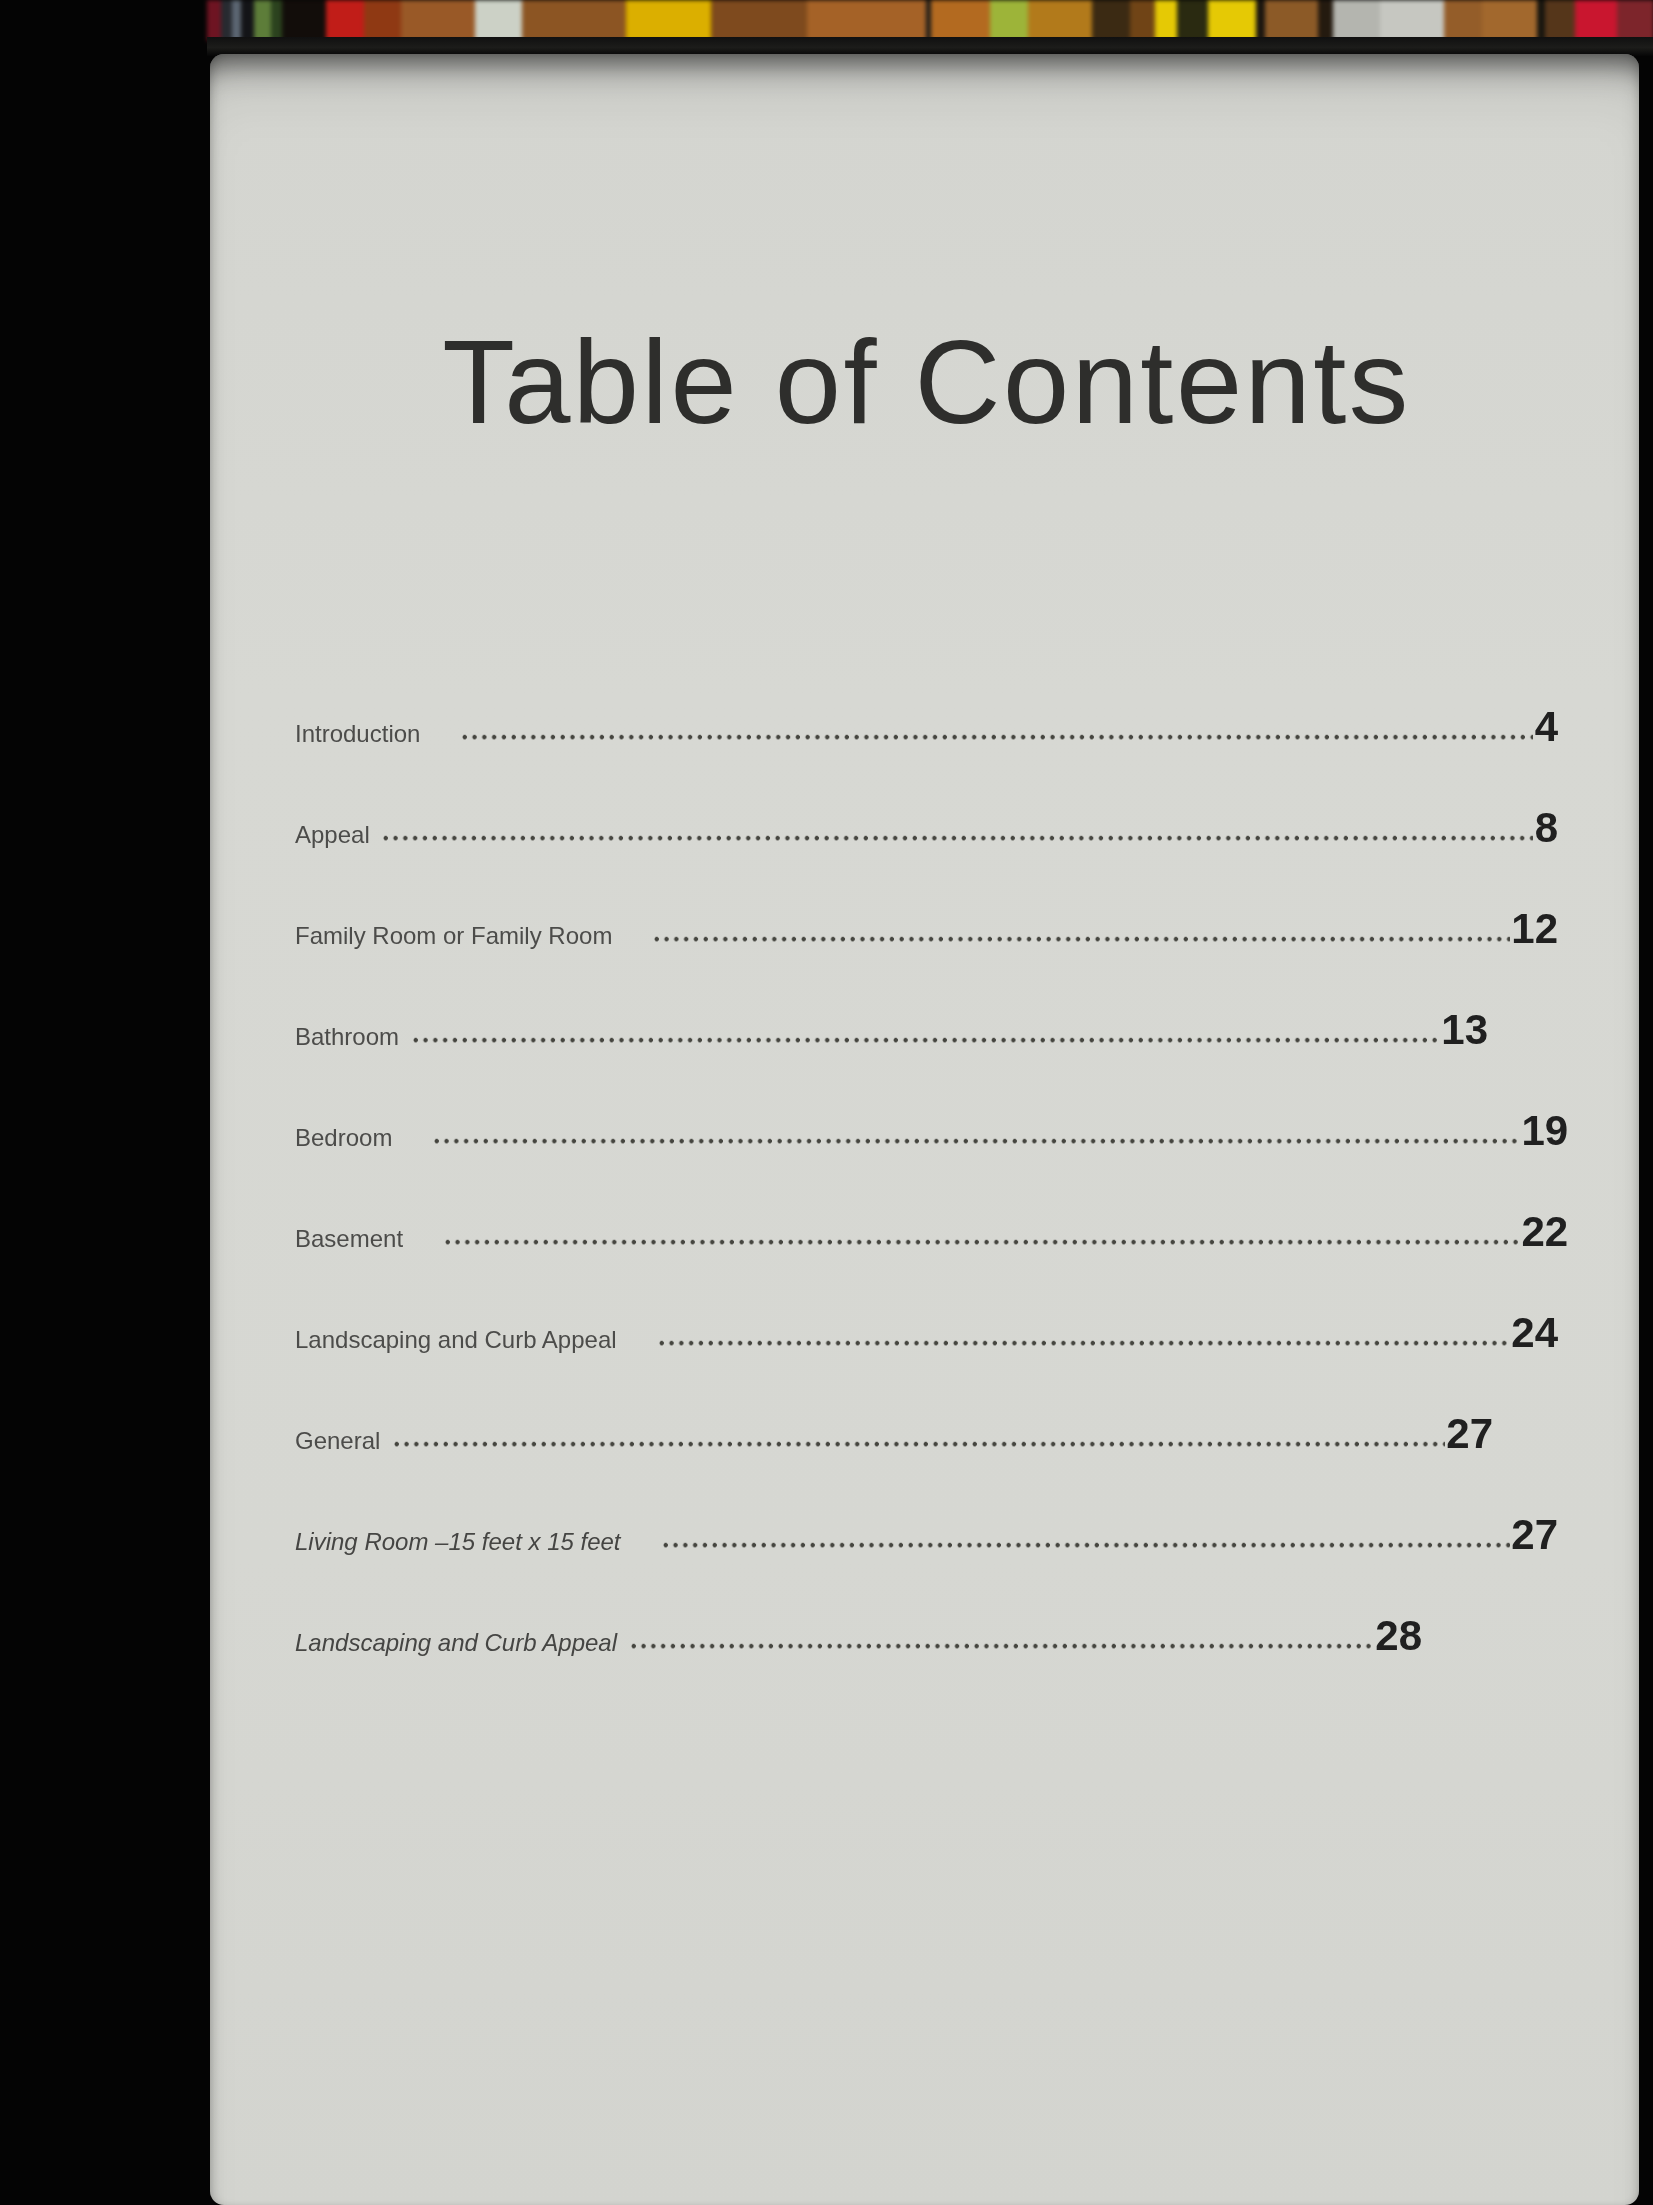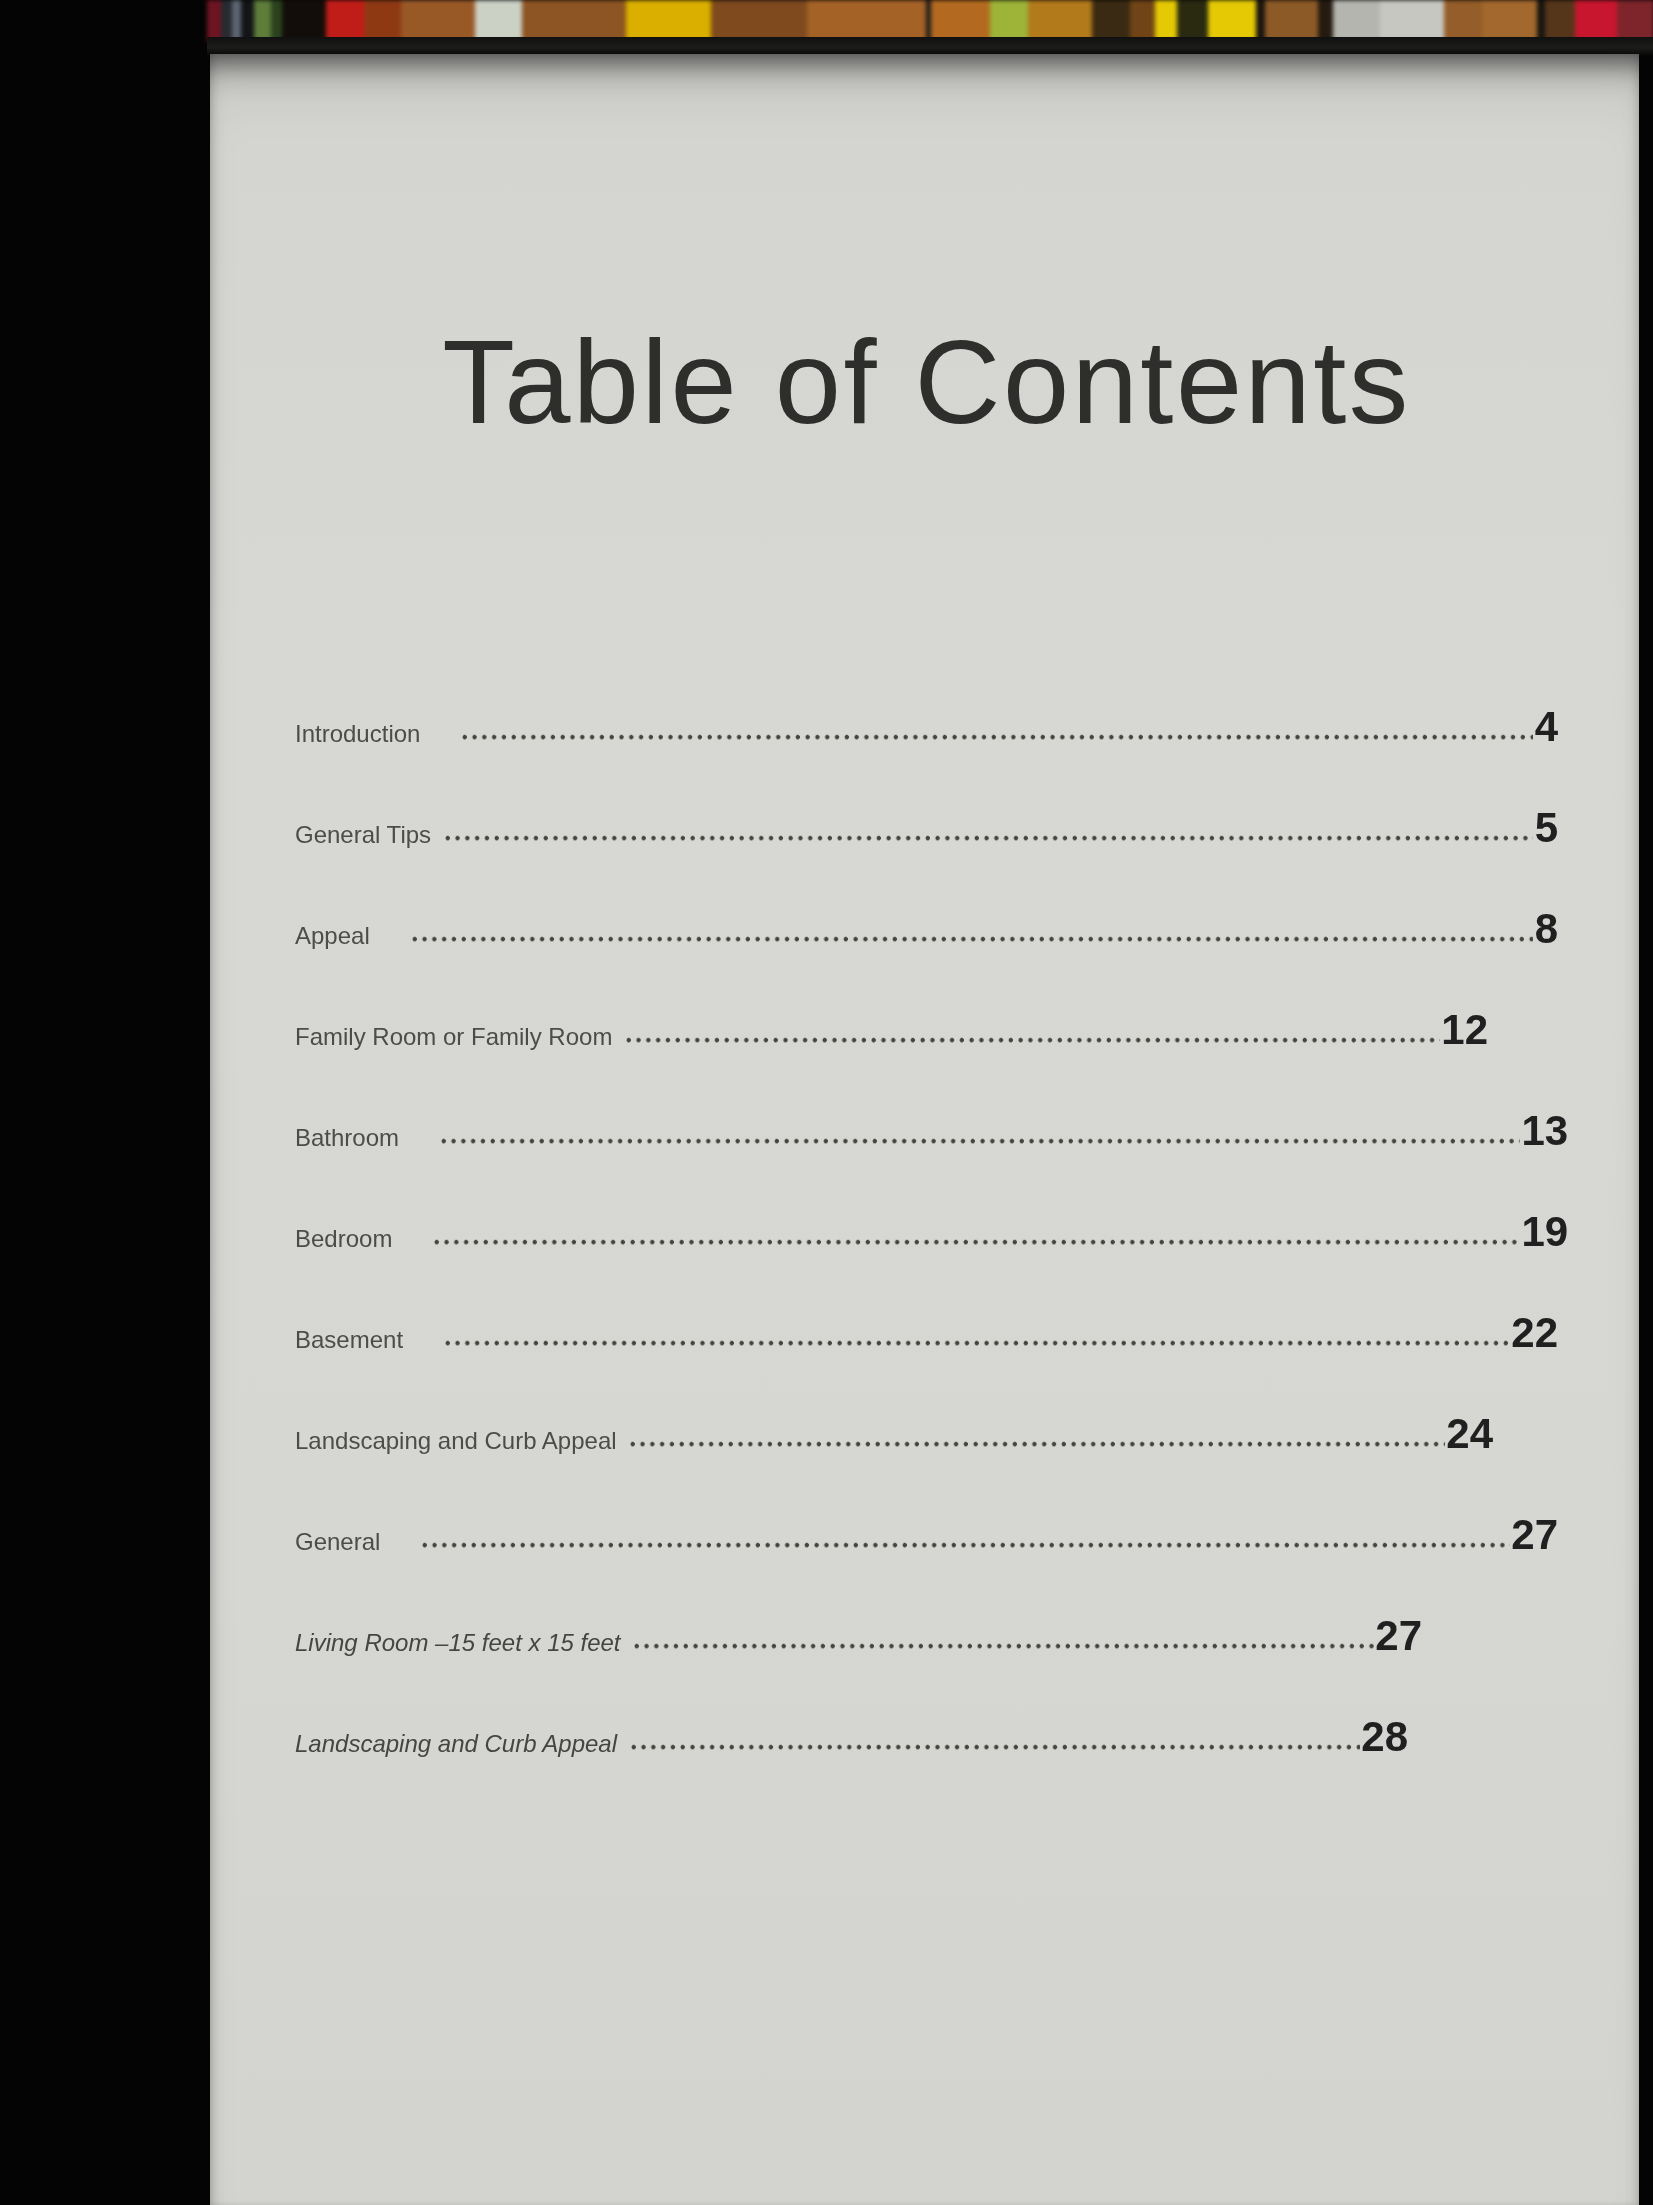--- a/index.html
+++ b/index.html
@@ -37,20 +37,21 @@
     left: 210px; top: 54px;
     width: 1429px; height: 2151px;
     background: linear-gradient(180deg, #c9cac6 0%, #d4d5d0 2.2%, #d7d8d3 30%, #d6d7d2 70%, #d3d4cf 100%);
     box-shadow:
       inset 0 22px 24px -12px rgba(0,0,0,0.50),
       inset 0 59px 76px -51px rgba(0,0,0,0.22),
       inset 5.1px 0 12px -6.8px rgba(0,0,0,0.28),
       inset -4.2px 0 10.2px -6.8px rgba(0,0,0,0.22);
     box-sizing: border-box;
     padding: 268px 81px 0 85px;
+    border-radius: 14px;
   }
 
   .title {
     margin: 0;
     font-weight: 200;
     font-size: 119px;
     line-height: 1.0;
     letter-spacing: 2.5px;
     text-align: center;
     color: #2e2e2c;
@@ -156,25 +157,20 @@
 
 <div class="page">
   <h1 class="title">Table of Contents</h1>
   <div class="toc" id="toc-list">
       <div class="toc-row">
         <span class="toc-label">Introduction</span>
         <span class="leader"></span>
         <span class="toc-num">4</span>
       </div>
       <div class="toc-row">
-        <span class="toc-label">General Tips</span>
-        <span class="leader"></span>
-        <span class="toc-num">5</span>
-      </div>
-      <div class="toc-row">
         <span class="toc-label">Appeal</span>
         <span class="leader"></span>
         <span class="toc-num">8</span>
       </div>
       <div class="toc-row">
         <span class="toc-label">Family Room or Family Room</span>
         <span class="leader"></span>
         <span class="toc-num">12</span>
       </div>
       <div class="toc-row">

